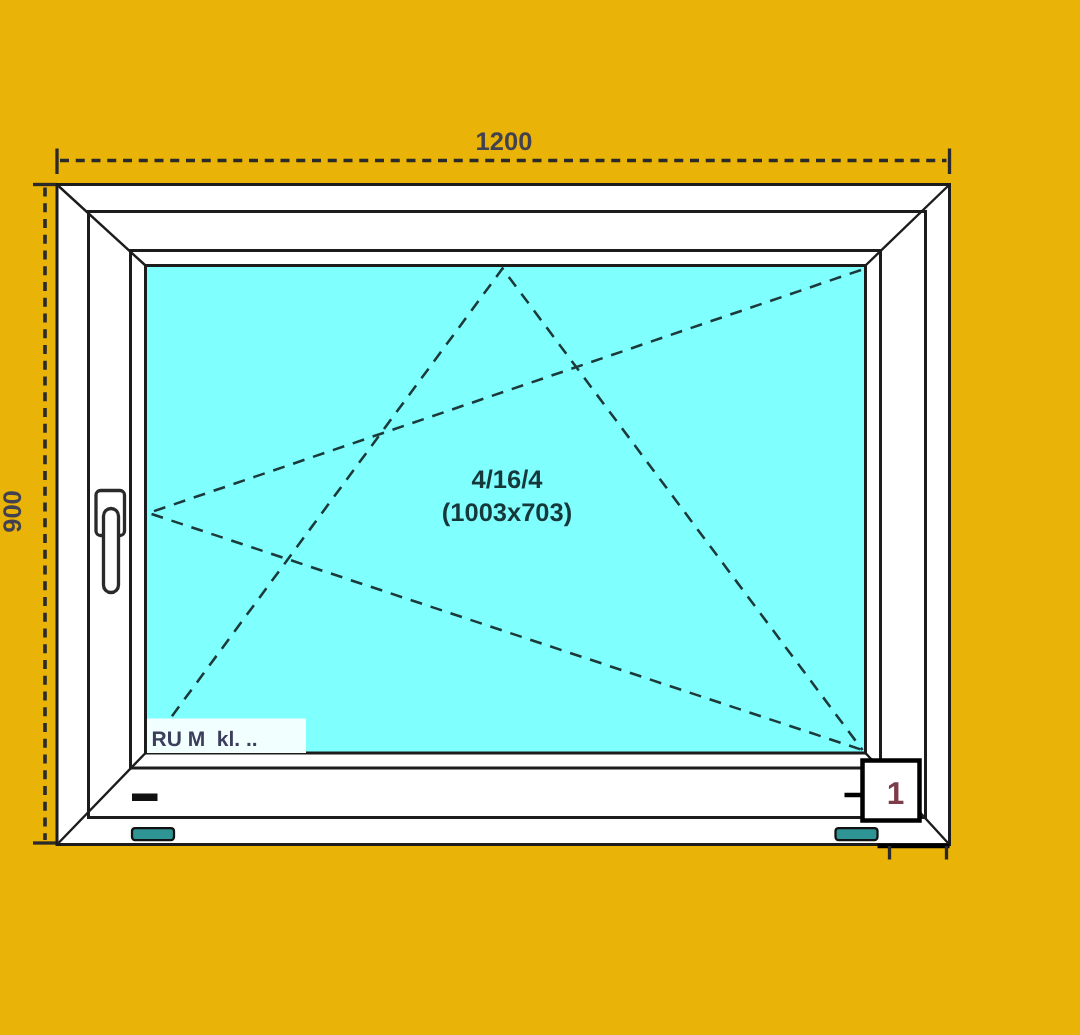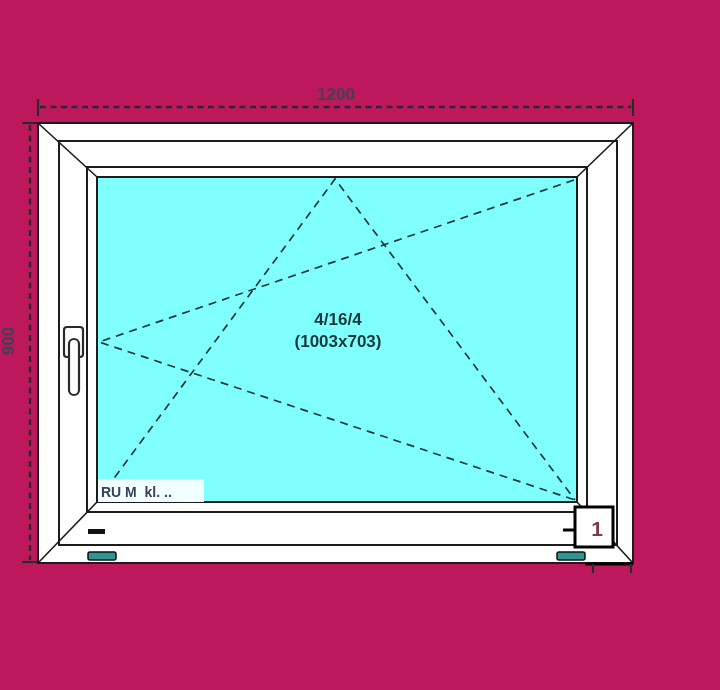--- a/index.html
+++ b/index.html
@@ -1,17 +1,17 @@
 <!DOCTYPE html>
 <html><head>
 <meta charset="utf-8">
 <style>
   html,body { margin:0; padding:0; background:#ffffff; }
   body { width:720px; height:690px; font-family:"Liberation Sans", sans-serif; }
-  .stage { position:relative; width:720px; height:690px; background:#be185d; overflow:hidden; }
+  .stage { position:relative; width:720px; height:690px; background:#eab308; overflow:hidden; }
   svg { display:block; }
   .lnw  { stroke:#1c1c1c; stroke-width:2; fill:#ffffff; }
   .miter{ stroke:#1c1c1c; stroke-width:1.6; fill:none; }
   .dimln{ stroke:#2a2a2a; stroke-width:2.4; stroke-dasharray:6 4.5; fill:none; }
   .dimtick{ stroke:#2a2a2a; stroke-width:2.2; fill:none; }
   .dim-text { font-size:17px; font-weight:600; }
   .glazing-text { font-size:17px; font-weight:700; }
   .profile-text { font-size:14px; font-weight:700; white-space:pre; }
   .detail-text { font-size:21px; font-weight:700; }
   .handle { stroke:#2a2a2a; stroke-width:2.2; fill:#ffffff; }

